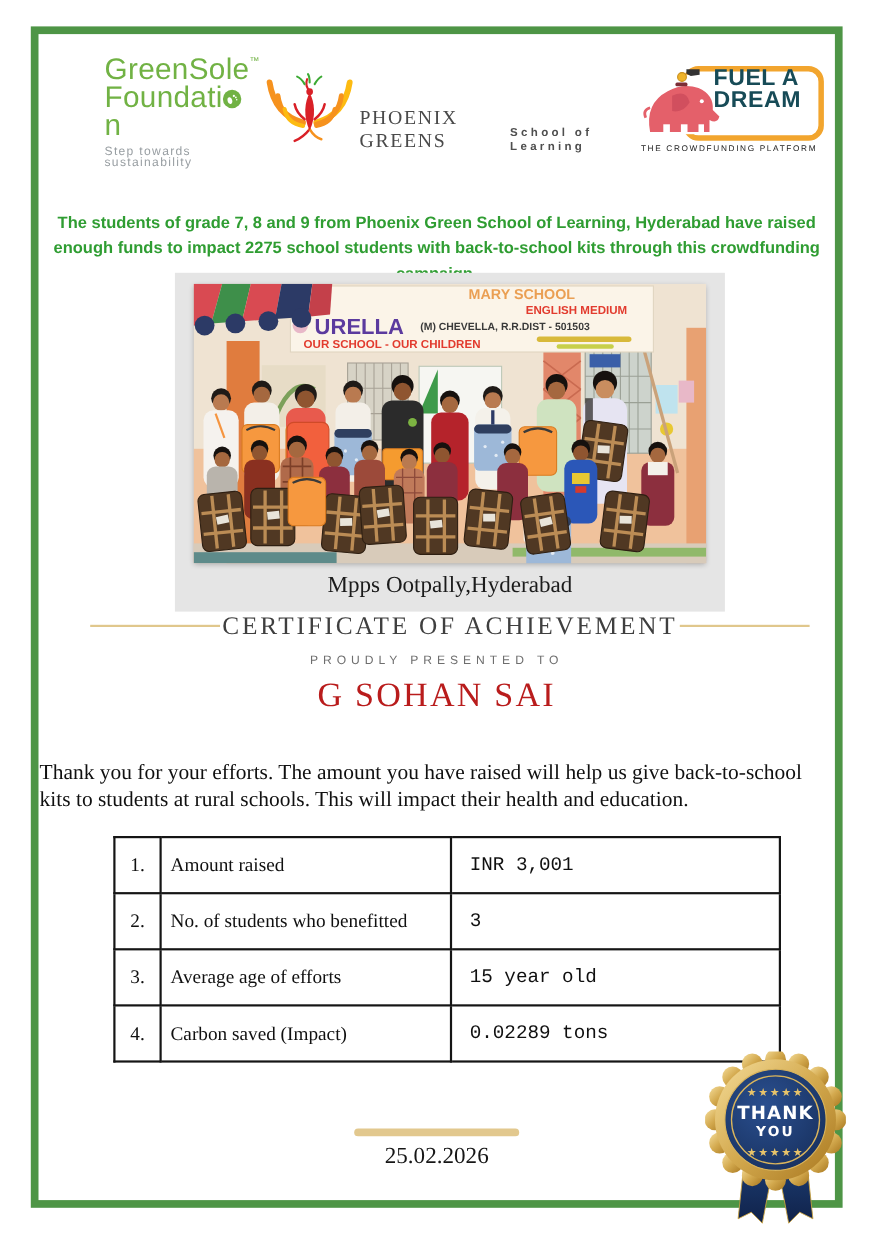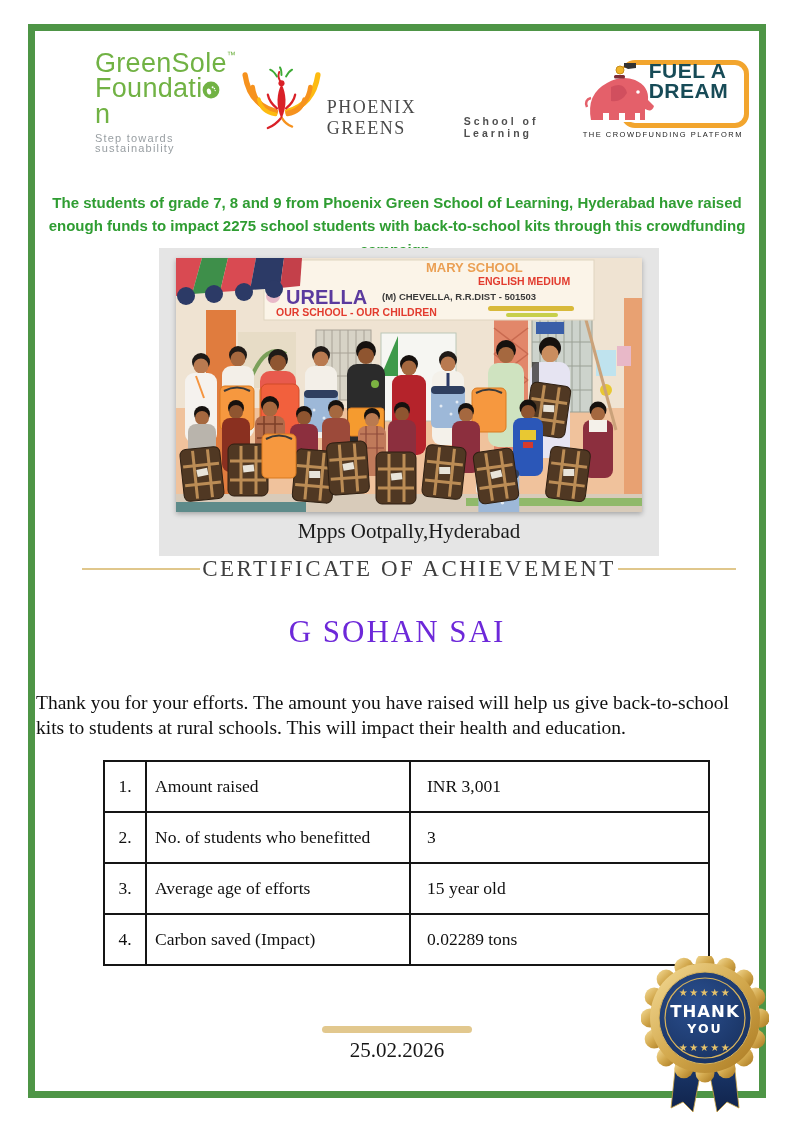--- a/index.html
+++ b/index.html
@@ -46,31 +46,31 @@
   .photo-wrap{margin:10px auto 0;width:466px;height:254px;box-shadow:0 2px 5px rgba(0,0,0,.28);}
   .photo-caption{font-family:"Liberation Serif",serif;font-size:21px;color:#1b1b1b;padding:7px 0 12px;}
 
   
   .cert-row{position:absolute;top:556px;left:0;width:100%;display:flex;align-items:center;justify-content:center;gap:2px;padding-left:12px;}
   .rule{width:118px;height:2px;background:#e0c78c;}
   .cert-title{font-family:"Liberation Serif",serif;font-size:23px;color:#3f3f3f;letter-spacing:2.5px;}
   .presented{position:absolute;top:595px;width:100%;text-align:center;font-size:11px;
     letter-spacing:4.5px;color:#6e6e6e;font-weight:500;}
   .recipient{position:absolute;top:614px;width:100%;text-align:center;
-    font-family:"Liberation Serif",serif;font-size:31px;color:#6d28d9;letter-spacing:2px;}
+    font-family:"Liberation Serif",serif;font-size:31px;color:#b91c1c;letter-spacing:2px;}
   .message{position:absolute;top:670px;left:36px;right:36px;text-align:left;
     font-family:"Liberation Serif",serif;font-size:19.5px;color:#101010;line-height:1.33;}
 
   
   table.impact{position:absolute;top:760px;left:103px;border-collapse:collapse;
     font-family:"Liberation Serif",serif;font-size:17.5px;color:#101010;}
   table.impact td{border:2px solid #151515;height:47px;vertical-align:middle;}
   td.c-num{width:38px;text-align:center;}
   td.c-label{width:253px;padding-left:8px;}
-  td.c-value{width:280px;padding-left:16px;}
+  td.c-value{width:280px;padding-left:16px;font-family:Liberation Mono, monospace;}
 
   
   .date-bar{position:absolute;top:1026px;left:322px;width:150px;height:7px;border-radius:4px;background:#e2c88e;}
   .date{position:absolute;top:1038px;width:100%;text-align:center;
     font-family:"Liberation Serif",serif;font-size:21px;color:#161616;}
 
   
   .badge{position:absolute;top:956px;right:25px;width:128px;height:160px;z-index:5;}
   .badge text{font-family:"DejaVu Sans","Liberation Sans",sans-serif;}
 </style>
@@ -314,20 +314,21 @@
       </svg>
     </div>
     <div class="photo-caption">Mpps Ootpally,Hyderabad</div>
   </section>
 
   <div class="cert-row">
     <span class="rule"></span>
     <span class="cert-title">CERTIFICATE OF ACHIEVEMENT</span>
     <span class="rule"></span>
   </div>
+  <div class="presented">PROUDLY PRESENTED TO</div>
   <div class="recipient">G SOHAN SAI</div>
   <p class="message">Thank you for your efforts. The amount you have raised will help us give back-to-school kits to students at rural schools. This will impact their health and education.</p>
 
   <table class="impact">
     <tbody>
       <tr>
         <td class="c-num">1.</td>
         <td class="c-label">Amount raised</td>
         <td class="c-value">INR 3,001</td>
       </tr>

